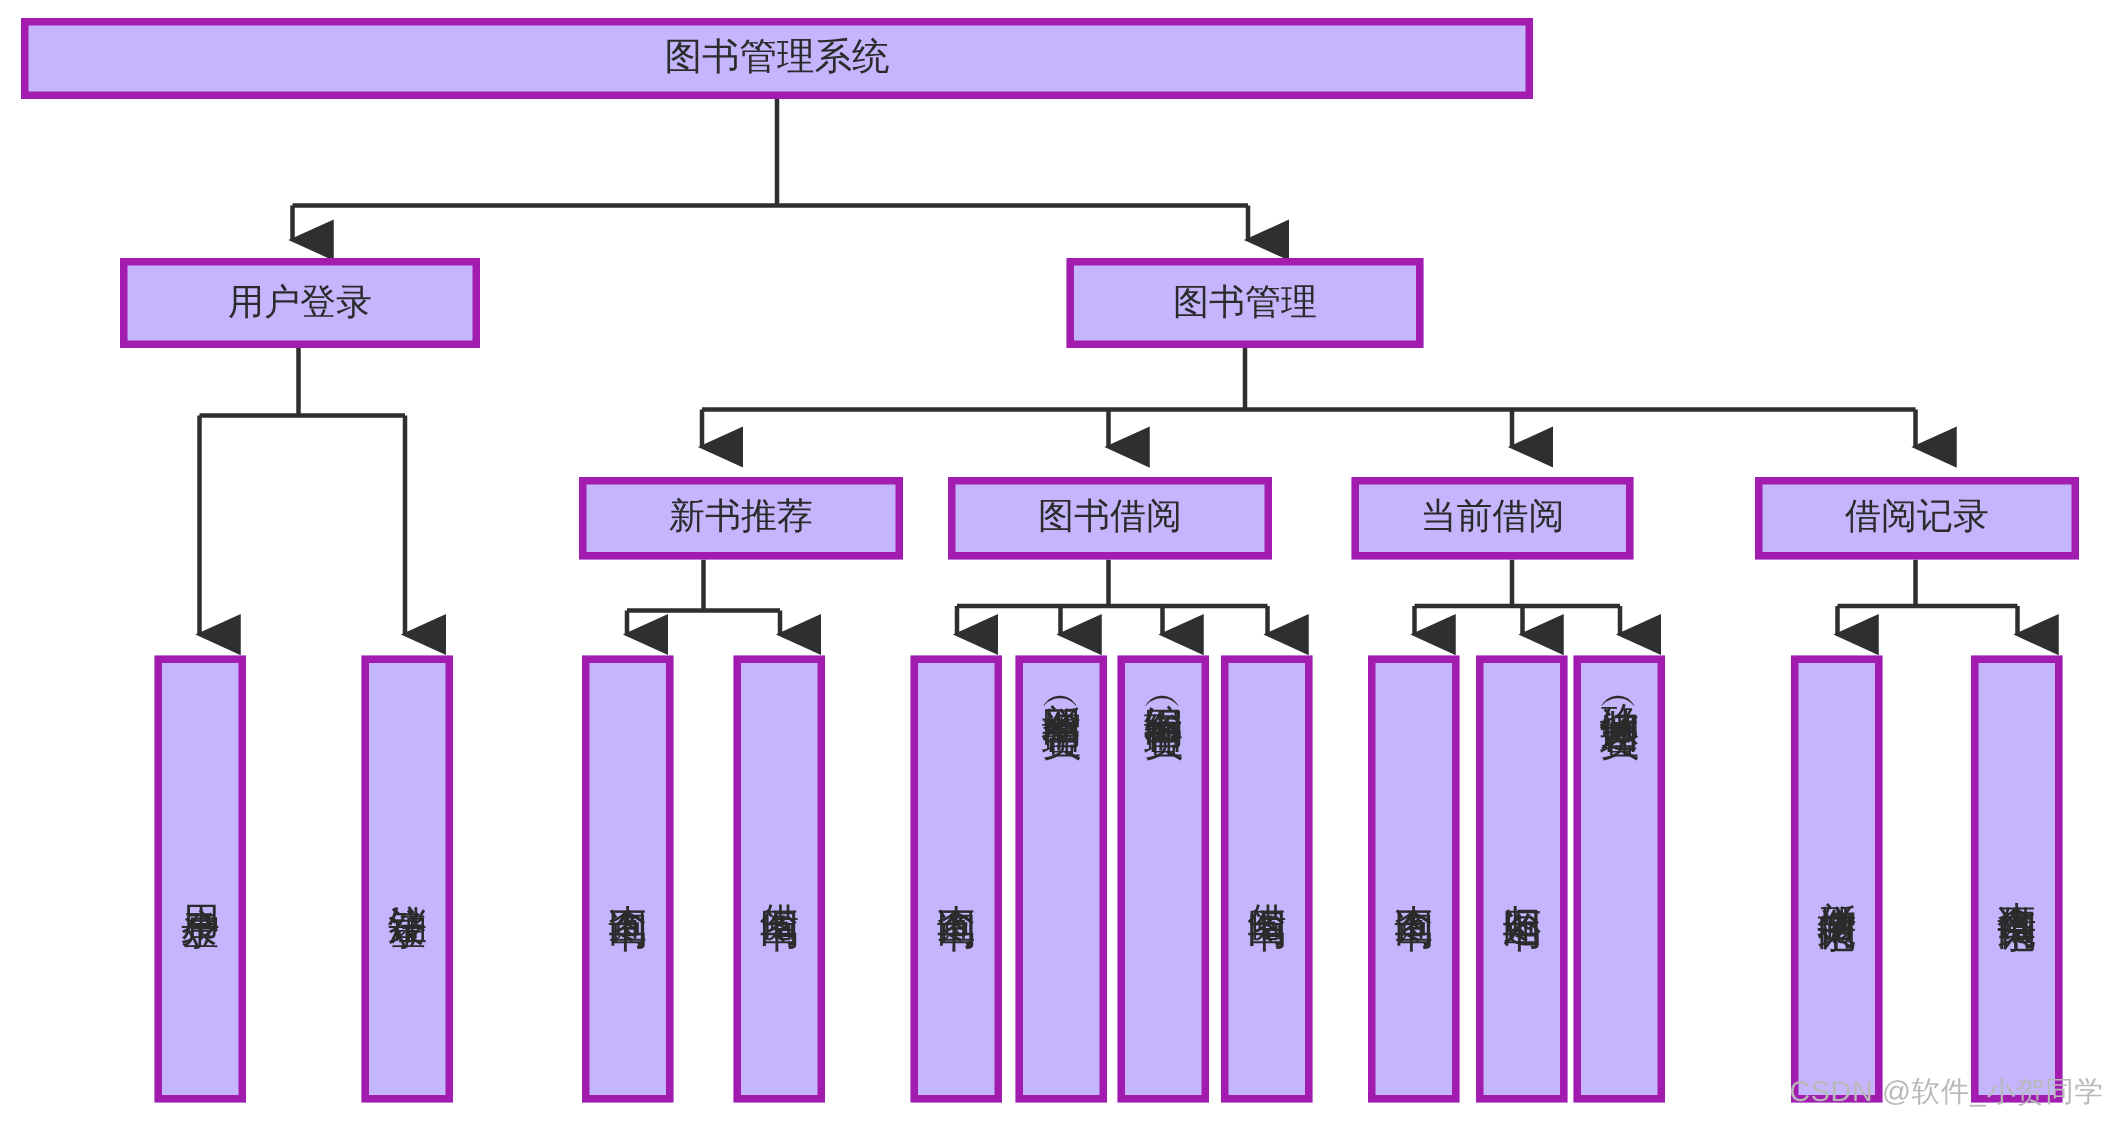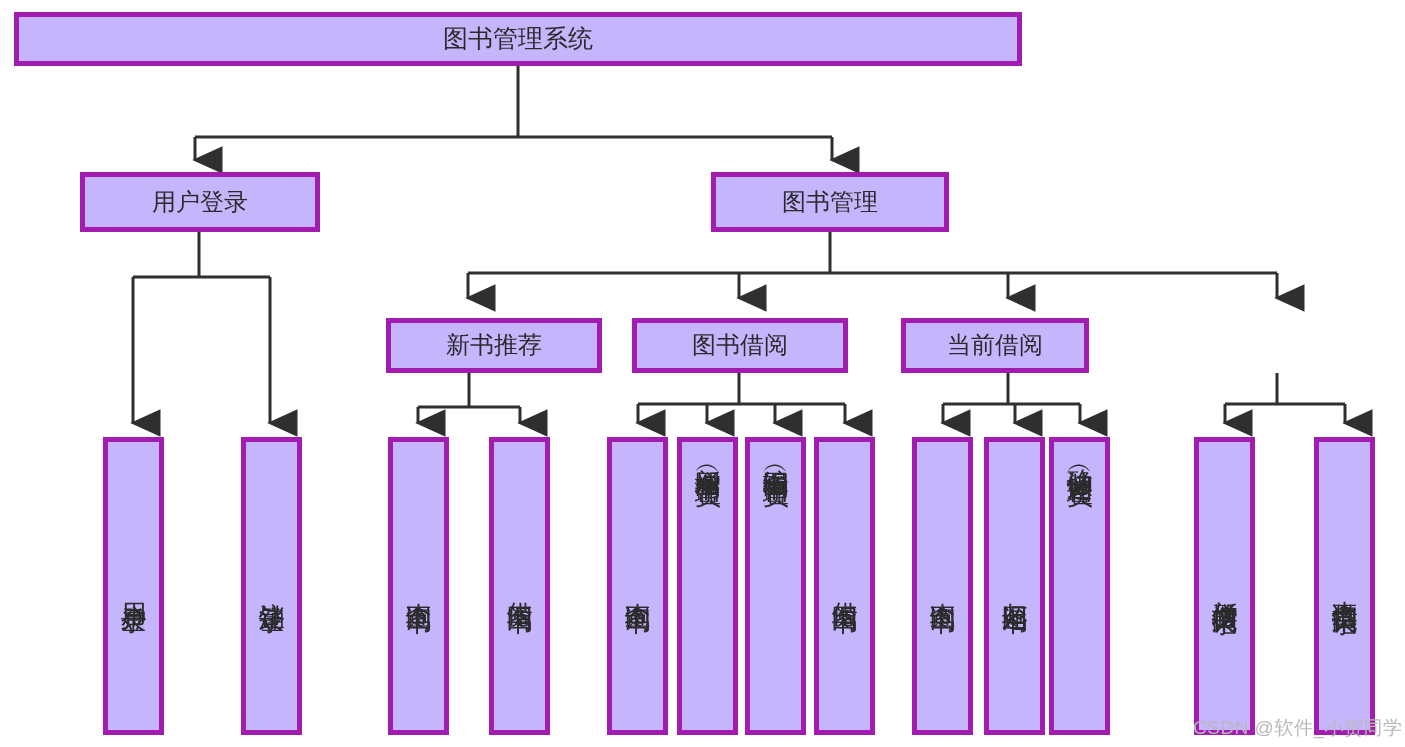--- a/index.html
+++ b/index.html
@@ -136,20 +136,23 @@
 
   <div class="node horizontal" style="left:362px; top:318px; width:216px; height:55px;margin-left:24px;">
     <span class="label">新书推荐</span>
   </div>
   <div class="node horizontal" style="left:632px; top:318px; width:216px; height:55px;justify-content:center;">
     <span class="label">图书借阅</span>
   </div>
   <div class="node horizontal" style="left:901px; top:318px; width:188px; height:55px;">
     <span class="label">当前借阅</span>
   </div>
+  <div class="node horizontal" style="left:1170px; top:318px; width:216px; height:55px;">
+    <span class="label">借阅记录</span>
+  </div>
 
   <div class="node vertical centered" style="left:103px; top:437px; width:61px; height:298px;">
     <span class="label">用户登录</span>
   </div>
   <div class="node vertical centered" style="left:241px; top:437px; width:61px; height:298px;">
     <span class="label">注销登录</span>
   </div>
 
   <div class="node vertical centered" style="left:388px; top:437px; width:61px; height:298px;">
     <span class="label">查询图书</span>

